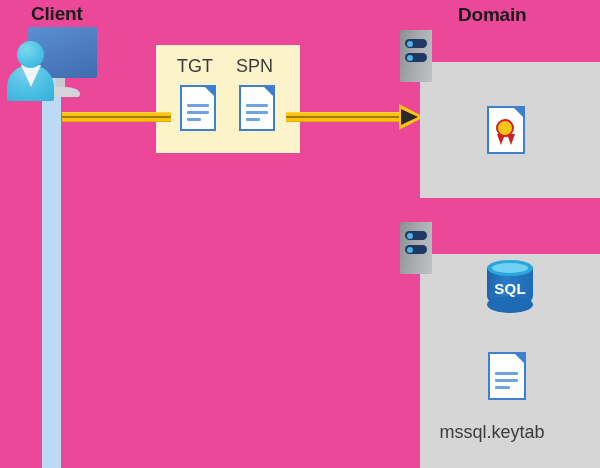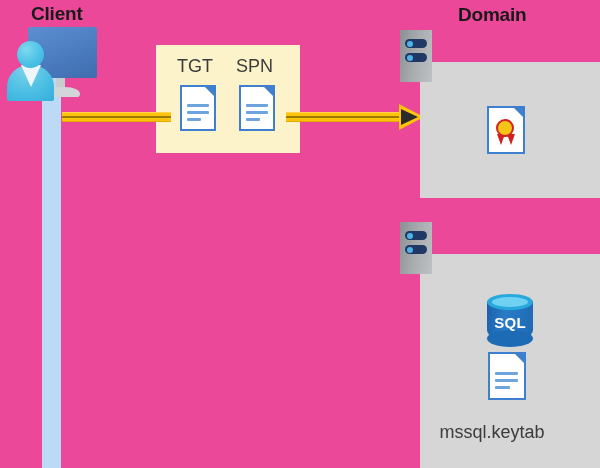--- a/index.html
+++ b/index.html
@@ -243,21 +243,21 @@
     border-right: 4px solid transparent;
     border-top: 11px solid #d32020;
   }
   #ribbon-l { left: 10px; }
   #ribbon-r { left: 20px; }
 
   
   #sql-icon {
     position: absolute;
     left: 487px;
-    top: 294px;
+    top: 260px;
     width: 46px;
     height: 54px;
   }
   #sql-body {
     position: absolute;
     left: 0; top: 7px;
     width: 46px; height: 40px;
     background: linear-gradient(95deg, #1b61ad 0%, #2a7cc7 40%, #1e69b4 100%);
     border-radius: 0 0 23px 23px / 0 0 11px 11px;
   }

